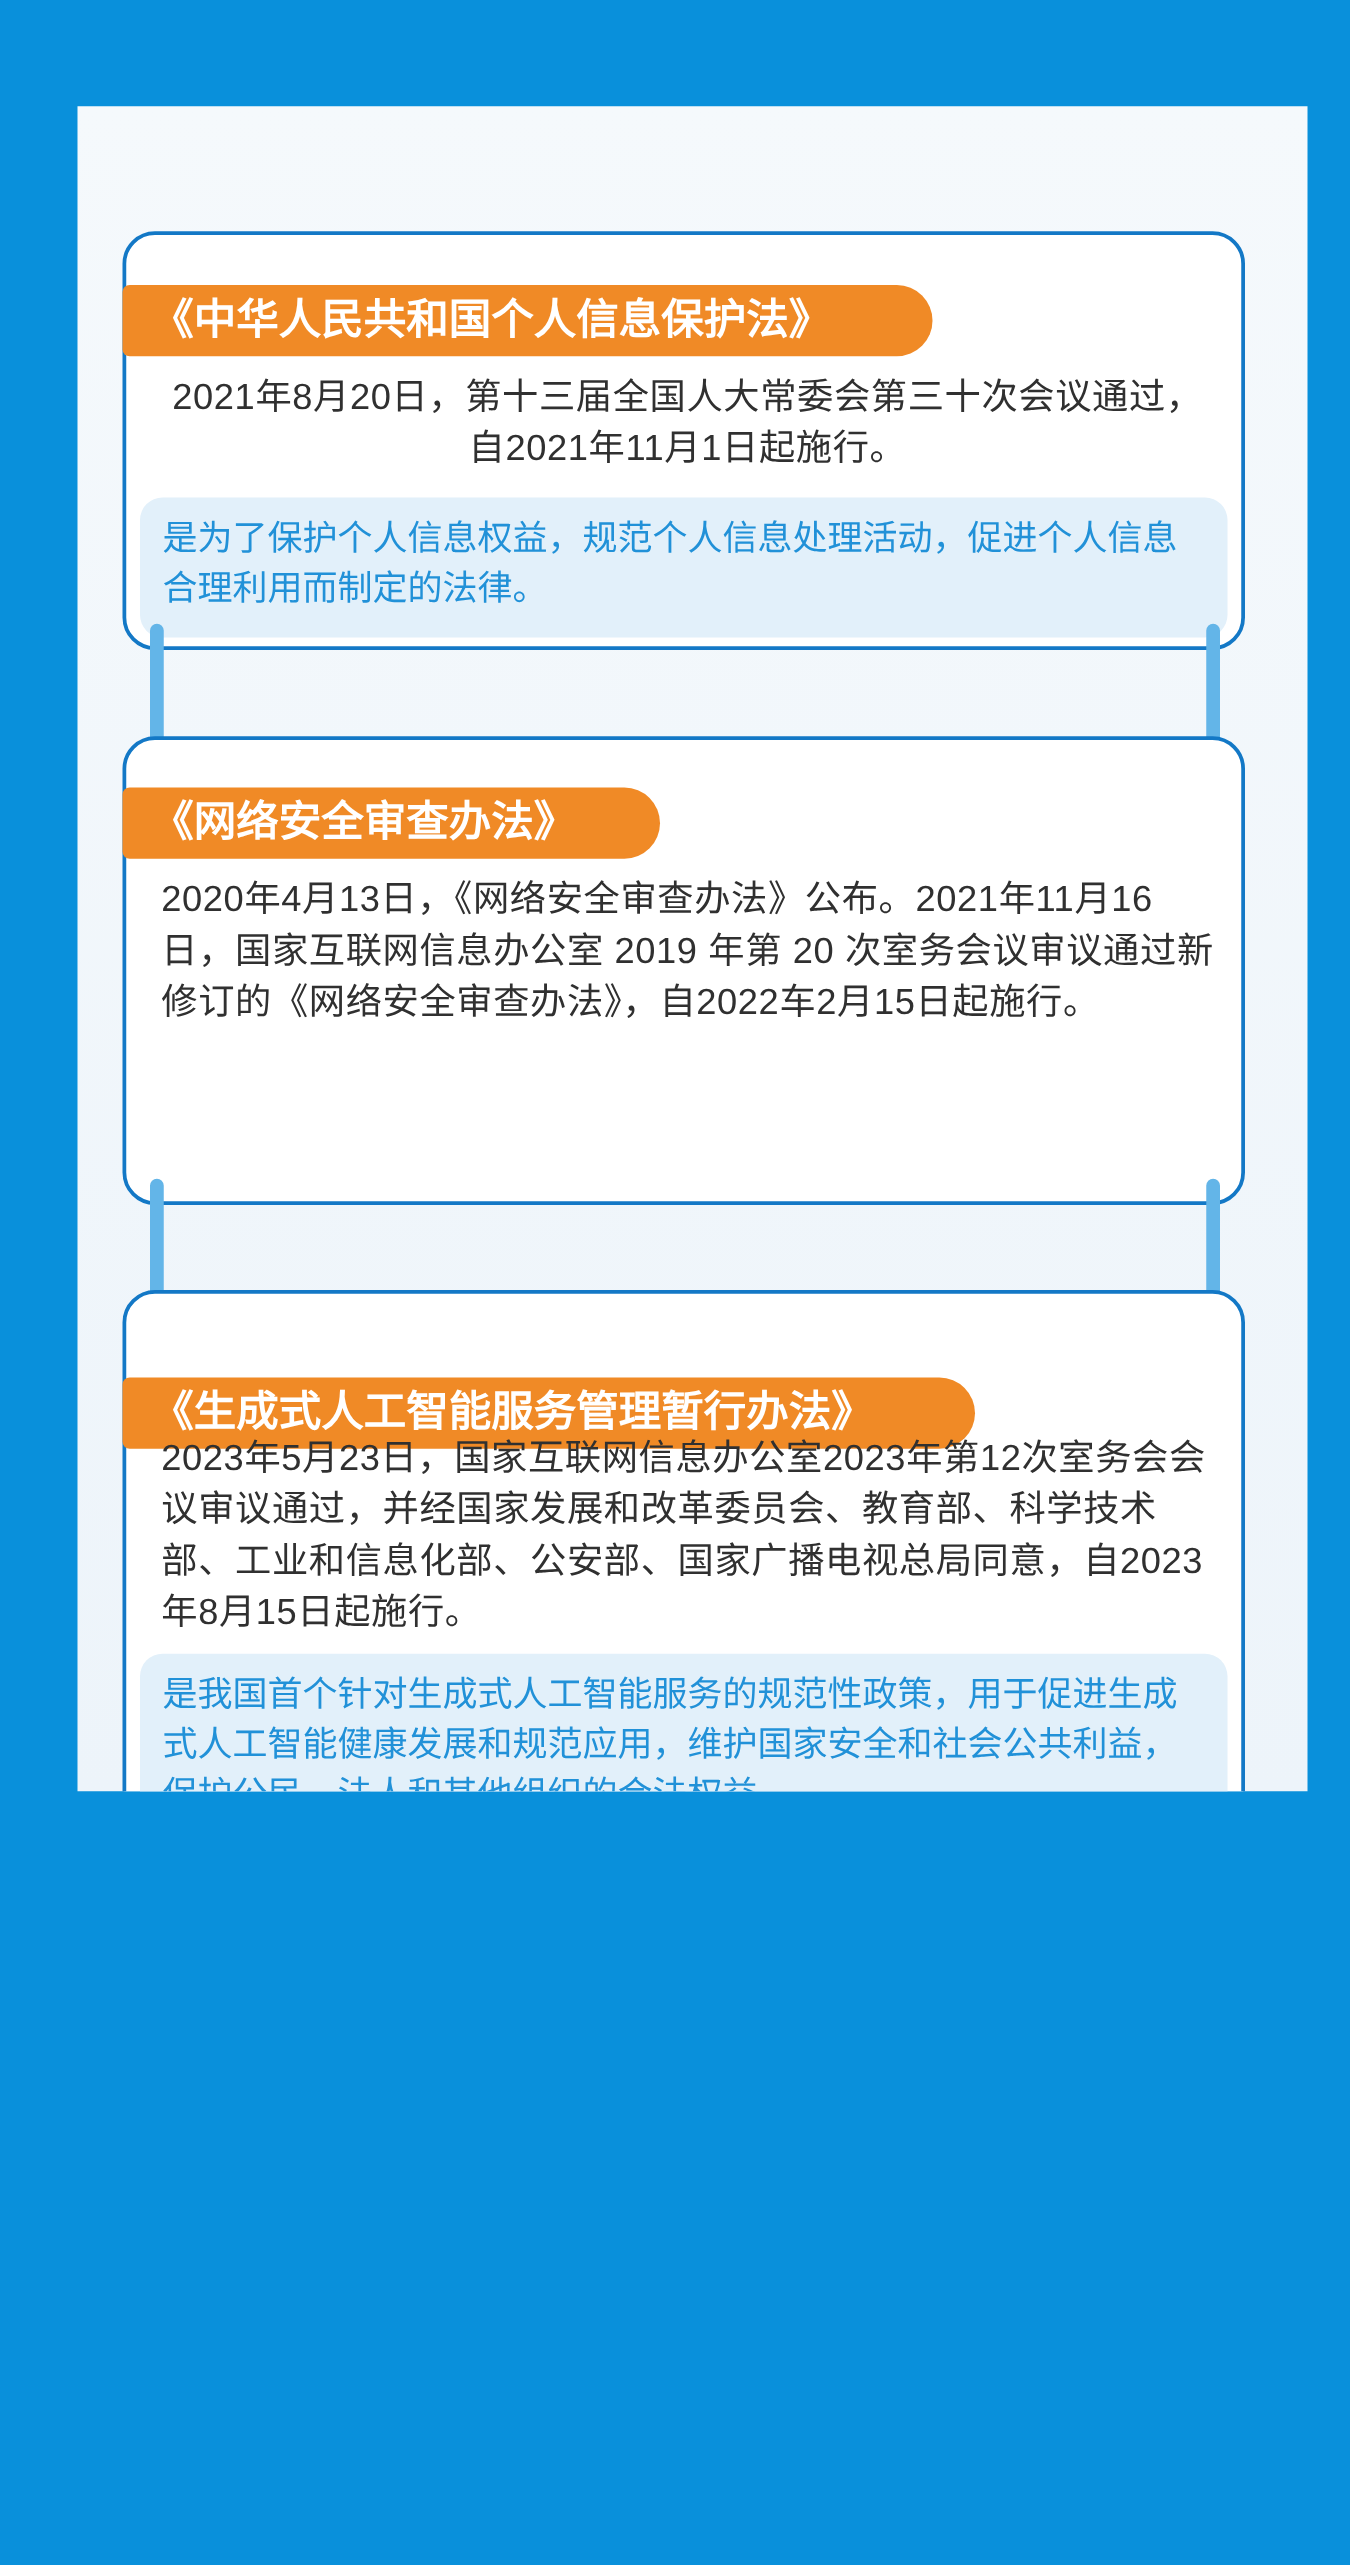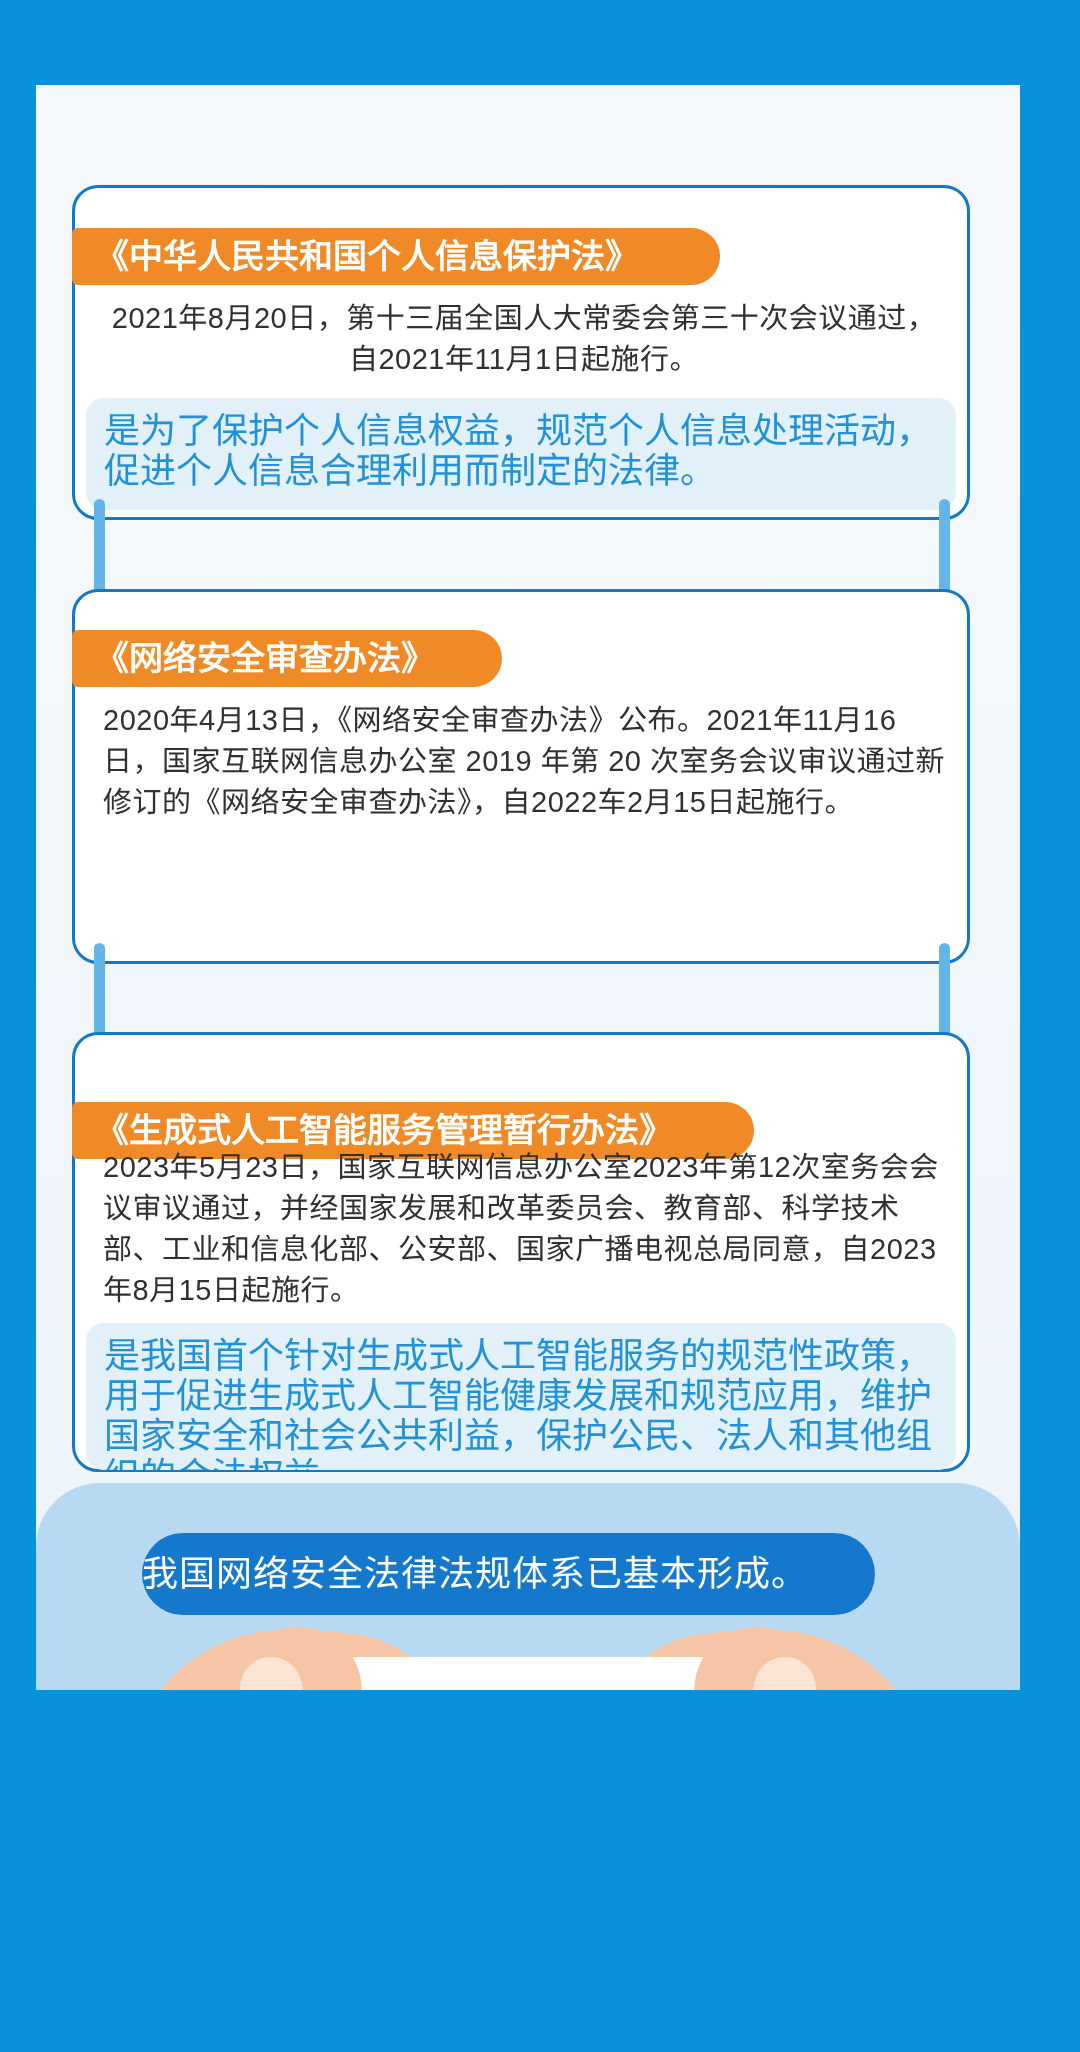--- a/index.html
+++ b/index.html
@@ -1,18 +1,18 @@
 <!DOCTYPE html>
 <html lang="zh-CN"><head>
 <meta charset="utf-8">
 <style>
   html,body{margin:0;padding:0;background:#ffffff;}
   body{font-family:"Liberation Sans","DejaVu Sans",sans-serif;}
   .frame{position:relative;width:1080px;height:2052px;background:#0990DB;overflow:hidden;}
-  .panel{position:absolute;left:36px;top:85px;width:984px;height:1605px;
+  .panel{position:absolute;left:62px;top:85px;width:984px;height:1348px;
          background:linear-gradient(180deg,#F5F9FC 0%,#EDF4FA 100%);overflow:hidden;}
 
   
   .card{position:absolute;left:36px;width:898px;background:#FFFFFF;
         border:3px solid #1378C6;border-radius:26px;box-sizing:border-box;}
   .card.c1{top:100px;height:335px;}
   .card.c2{top:504px;height:375px;}
   .card.c3{top:947px;height:440px;}
 
   .pill{position:absolute;left:-3px;height:57px;background:#F08A26;
@@ -23,21 +23,21 @@
   .c2 .pill{top:38px;width:430px;}
   .c3 .pill{top:42px;width:682px;margin-top:25px;}
 
   .body-text{position:absolute;left:28px;right:22px;font-size:29px;line-height:41px;
              color:#303030;letter-spacing:0.5px;overflow:hidden;}
   .c1 .body-text{top:110px;max-height:90px;text-align:center;}
   .c2 .body-text{top:108px;max-height:132px;}
   .c3 .body-text{top:112px;max-height:172px;}
 
   .note{position:absolute;left:11px;right:11px;background:#E2F0FA;border-radius:18px;
-        color:#2191D8;font-size:36px;line-height:40px;padding:13px 18px;
+        color:#2191D8;font-size:28px;line-height:40px;padding:13px 18px;
         box-sizing:border-box;overflow:hidden;}
   .c1 .note{top:210px;height:112px;}
   .c2 .note{top:247px;height:106px;}
   .c3 .note{top:288px;height:147px;}
 
   
   .bar{position:absolute;width:11px;height:112px;border-radius:6px;background:#63B5E8;}
   .bar.g1l{left:58px;top:414px;}  .bar.g1r{left:903px;top:414px;}
   .bar.g2l{left:58px;top:858px;}  .bar.g2r{left:903px;top:858px;}
 

